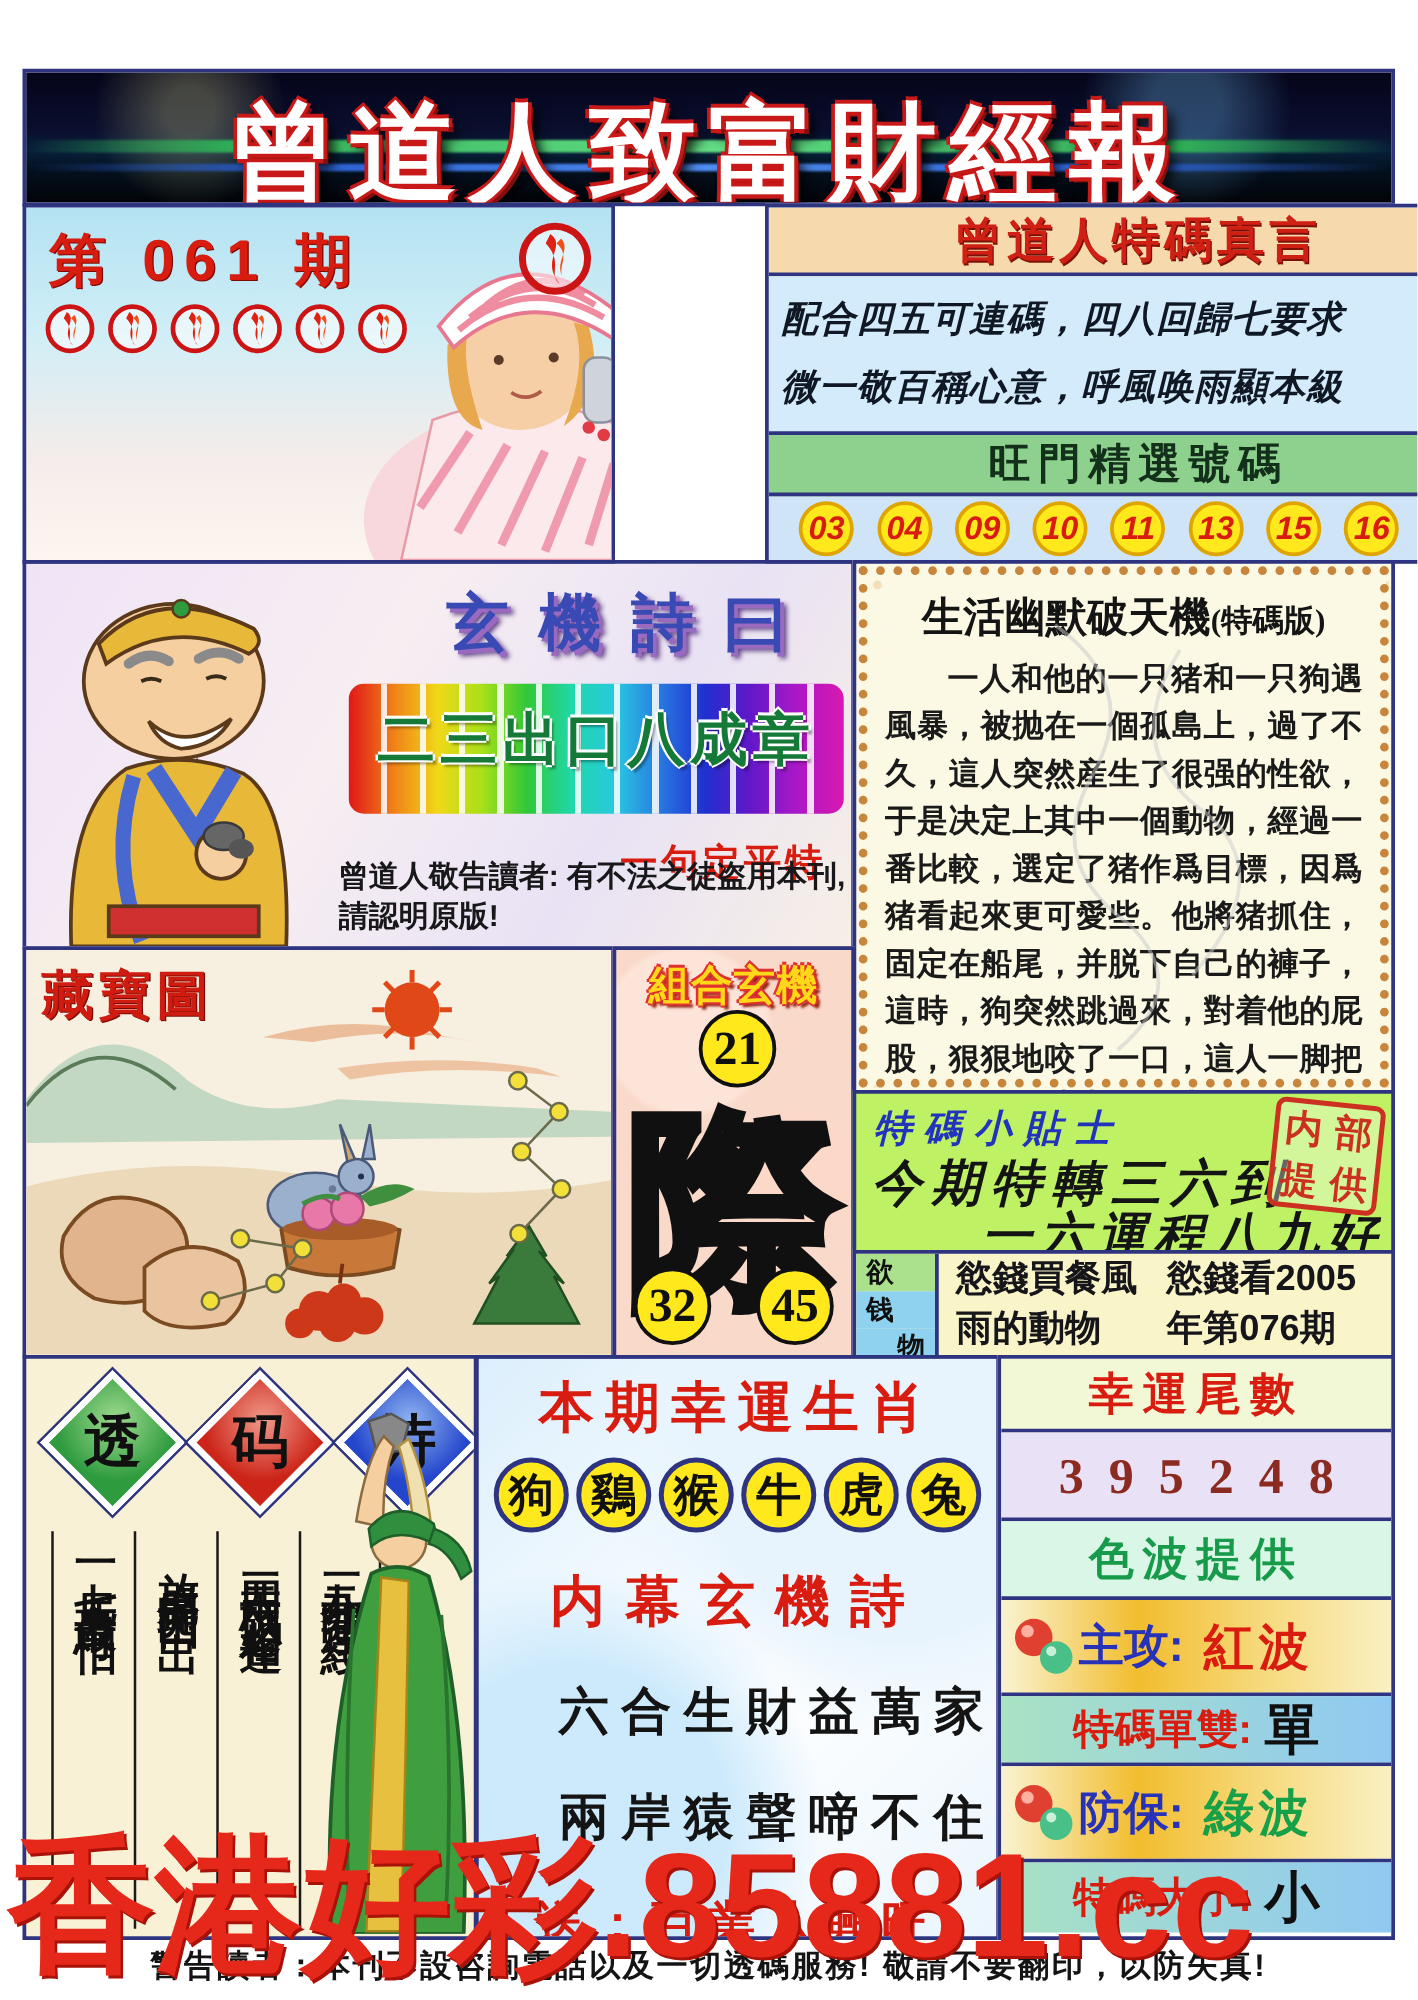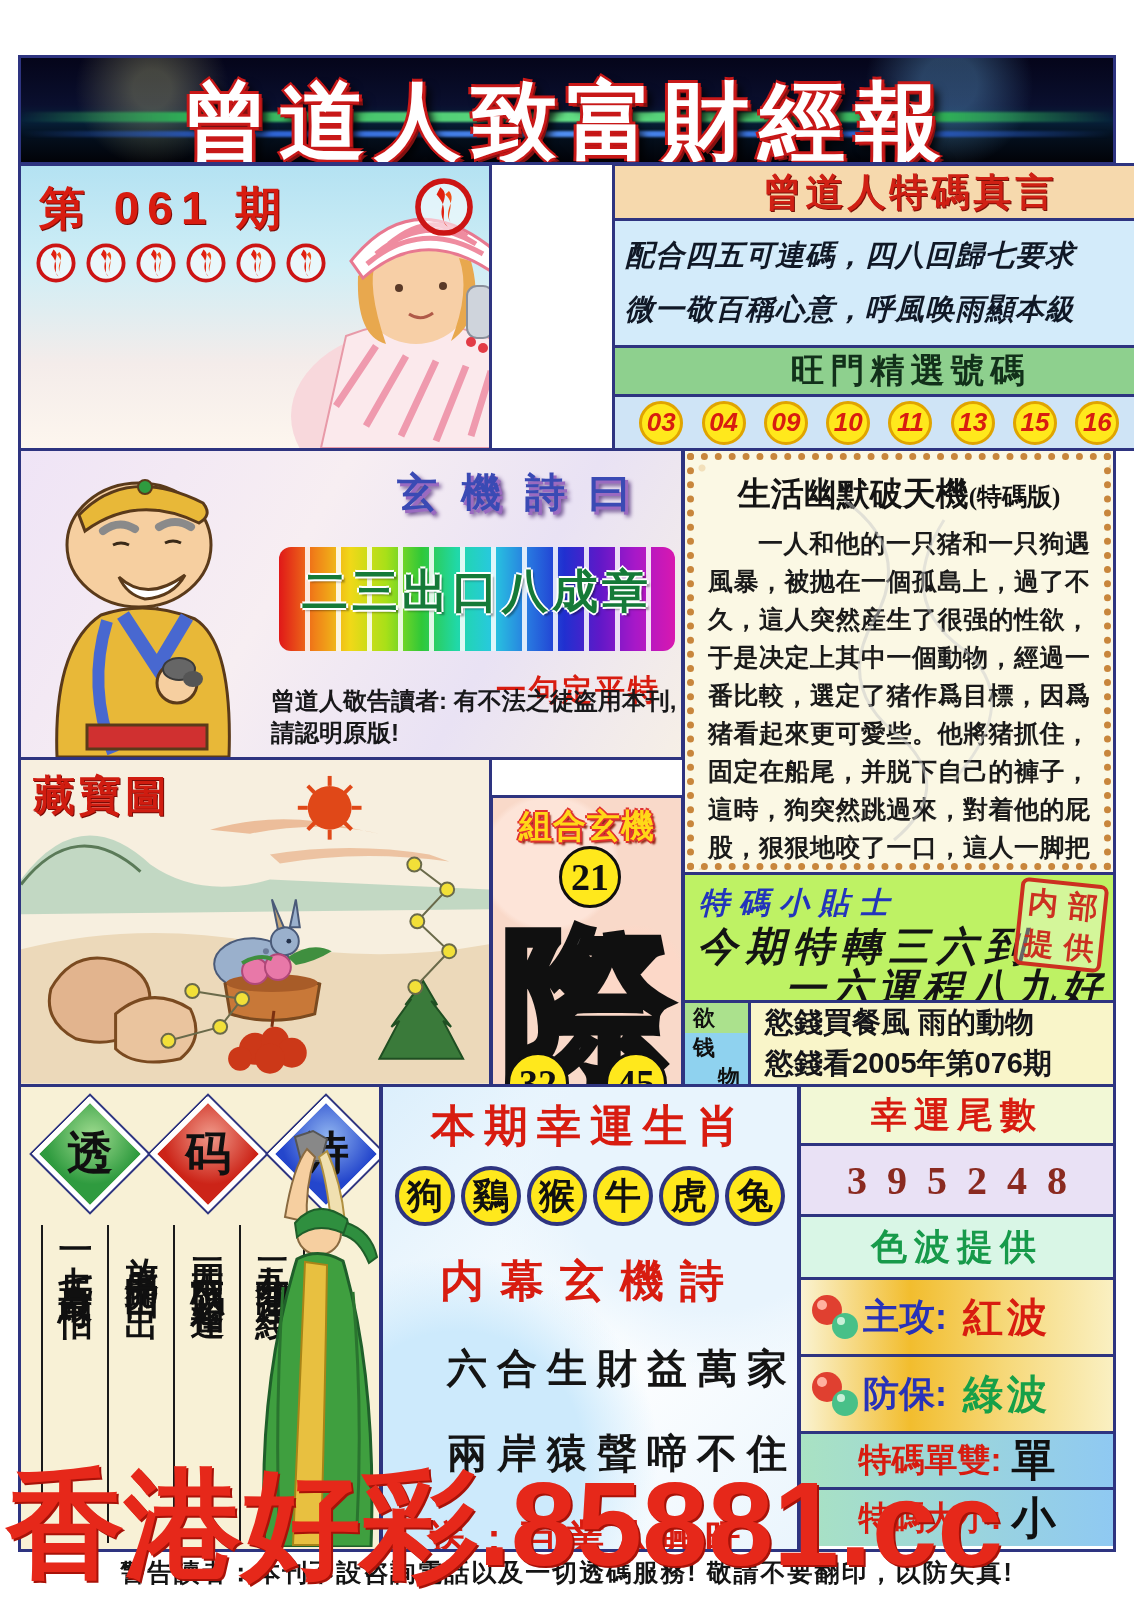--- a/index.html
+++ b/index.html
@@ -42,21 +42,21 @@
   .truth-line { font-size:29px; font-weight:bold; color:#101826; letter-spacing:1px; font-style:italic; }
   .truth-numhdr { height:49px; background:#8ed08e; border-bottom:3px solid #2e3480; display:flex; align-items:center; justify-content:center;
       font-size:34px; font-weight:bold; color:#12301a; letter-spacing:6px; }
   .truth-nums { height:51px; display:flex; align-items:center; justify-content:space-evenly; padding:0 6px; }
   .num-circ { width:44px; height:44px; border-radius:50%; background:#ffe81c; border:3px solid #e0a400;
       display:flex; align-items:center; justify-content:center; font-size:26px; font-weight:bold; font-style:italic; color:#d81c10; }
 
   
   #mysticPanel { left:18px; top:448px; width:666px; height:312px;
       background:linear-gradient(120deg,#efe4f6 0%, #f7eef2 40%, #e9e2f4 70%, #f6efe6 100%); }
-  .mystic-title { position:absolute; right:28px; top:14px; font-size:40px; font-weight:bold; color:#3a4ab4; letter-spacing:24px;
+  .mystic-title { position:absolute; right:28px; top:14px; font-size:50px; font-weight:bold; color:#3a4ab4; letter-spacing:24px;
       text-shadow:3px 3px 0 #9a6ac0, 5px 5px 4px #5a3a80; }
   .rainbow-bar { position:absolute; left:258px; top:96px; width:396px; height:104px; border-radius:12px;
       background:linear-gradient(90deg,#e01818,#f08018 9%,#f0d818 18%,#a8e018 27%,#30c838 36%,#20d8a8 45%,#28c8e0 54%,#2878e0 63%,#2030d0 72%,#6018c8 81%,#a818c8 90%,#d818b0 100%); }
   .rainbow-bar:after { content:""; position:absolute; inset:0; border-radius:12px;
       background:repeating-linear-gradient(90deg, transparent 0 26px, rgba(255,255,255,.85) 26px 31px); }
   .rainbow-text { position:absolute; z-index:2; width:100%; top:14px; text-align:center; font-size:46px; font-weight:bold; color:#157a38; letter-spacing:4px;
       text-shadow:2px 0 0 #fff,-2px 0 0 #fff,0 2px 0 #fff,0 -2px 0 #fff,3px 3px 2px rgba(0,0,0,.35); }
   .mystic-tag { position:absolute; right:20px; bottom:46px; font-size:30px; font-weight:bold; color:#d81c10; letter-spacing:3px; }
   .mystic-notice { position:absolute; left:250px; bottom:8px; font-size:24px; font-weight:bold; color:#18181a; }
   #monkArt { position:absolute; left:6px; top:6px; width:252px; height:300px; }
@@ -73,21 +73,21 @@
 
   
   #treasurePanel { left:18px; top:757px; width:474px; height:330px; background:#f7efe0; }
   .treasure-title { position:absolute; left:12px; top:8px; z-index:3; font-size:42px; font-weight:bold; color:#d01c10; letter-spacing:4px; text-shadow:1px 1px 0 #7a0b06; }
   #treasureArt { position:absolute; inset:0; }
 
   
   #comboPanel { left:490px; top:757px; width:194px; height:330px;
       background:radial-gradient(circle at 30% 20%, #fde4d8 0 22%, transparent 24%),
                  radial-gradient(circle at 75% 55%, #fcd8c8 0 20%, transparent 23%),
-                 #f9d9c9;margin-top:38px; }
+                 #f9d9c9; }
   .combo-title { margin-top:6px; text-align:center; font-size:33px; font-weight:bold; color:#ffd818; letter-spacing:1px;
       text-shadow:2px 0 0 #e03030,-2px 0 0 #e03030,0 2px 0 #e03030,0 -2px 0 #e03030,3px 3px 2px #902010; }
   .combo-circ { width:62px; height:62px; border-radius:50%; background:#ffe81c; border:3px solid #101010;
       display:flex; align-items:center; justify-content:center; font-family:"Liberation Serif", serif; font-size:38px; font-weight:bold; color:#101010; }
   .combo-top { position:absolute; left:66px; top:48px; }
   .combo-char { position:absolute; width:100%; top:96px; text-align:center; font-size:168px; font-weight:bold; font-family:"Liberation Serif", serif;
       color:#ffffff; -webkit-text-stroke:7px #101010; text-shadow:2px 0 0 #101010,-2px 0 0 #101010,0 2px 0 #101010,0 -2px 0 #101010; }
   .combo-b1 { position:absolute; left:14px; bottom:8px; }
   .combo-b2 { position:absolute; right:14px; bottom:8px; }
 
@@ -101,21 +101,21 @@
   .seal span { display:flex; align-items:center; justify-content:center; font-family:"Liberation Serif", serif; font-size:30px; font-weight:bold; color:#cc3020; }
 
   
   #moneyPanel { left:682px; top:1000px; width:434px; height:87px; display:flex; background:#f9f5c9; }
   .money-label { width:66px; border-right:3px solid #2e3480; display:flex; flex-direction:column; }
   .money-band { flex:1; display:flex; align-items:center; font-size:22px; font-weight:bold; color:#101010; font-family:"Liberation Serif", serif; }
   .money-band:nth-child(1){ background:#abe18d; padding-left:8px; }
   .money-band:nth-child(2){ background:#8fd2ef; padding-left:8px; }
   .money-band:nth-child(3){ background:#8fd2ef; justify-content:flex-end; padding-right:8px; }
   .money-band:nth-child(4){ background:#bb8ade; justify-content:flex-end; padding-right:8px; }
-  .money-lines { flex:1; display:flex; flex-direction:column; justify-content:space-evenly; padding-left:14px; }
+  .money-lines { flex:1; display:flex; flex-direction:row; justify-content:space-evenly; padding-left:14px; }
   .money-line { font-size:29px; font-weight:bold; color:#15151a; }
 
   
   #poemPanel { left:18px; top:1084px; width:364px; height:468px; background:#f8f1d6; }
   .diamond { position:absolute; top:26px; width:82px; height:82px; transform:rotate(45deg); border:5px solid #fff; box-shadow:0 0 0 2px #2e3480; }
   .diamond span { position:absolute; inset:0; transform:rotate(-45deg); display:flex; align-items:center; justify-content:center;
       font-size:46px; font-weight:bold; color:#101010; font-family:"Liberation Serif", serif; }
   .d-green { left:28px; background:radial-gradient(circle at 35% 30%, #9fdb8f, #2f9b3f 70%); }
   .d-red   { left:146px; background:radial-gradient(circle at 35% 30%, #f09a8a, #cc2418 70%); }
   .d-blue  { left:264px; background:radial-gradient(circle at 35% 30%, #8fb4f0, #2446cc 70%); }
@@ -449,35 +449,35 @@
     <div class="rp-row rp-gold">
       <svg class="balls-icon" viewBox="0 0 52 52">
         <circle cx="18" cy="18" r="15" fill="#e04030"></circle>
           <circle cx="13" cy="13" r="5" fill="#ffb0a0"></circle>
         <circle cx="36" cy="34" r="13" fill="#48c088"></circle>
           <circle cx="32" cy="29" r="4" fill="#c8f0d8"></circle>
       </svg>
       <span class="rp-label-blue">主攻:</span>
       <span class="rp-val-red">紅波</span>
     </div>
+    <div class="rp-row rp-grad">
+      <span class="rp-label-red">特碼單雙:</span>
+      <span class="rp-val-black">單</span>
+    </div>
     <div class="rp-row rp-gold">
       <svg class="balls-icon" viewBox="0 0 52 52">
         <circle cx="18" cy="18" r="15" fill="#e04030"></circle>
           <circle cx="13" cy="13" r="5" fill="#ffb0a0"></circle>
         <circle cx="36" cy="34" r="13" fill="#48c088"></circle>
           <circle cx="32" cy="29" r="4" fill="#c8f0d8"></circle>
       </svg>
       <span class="rp-label-blue">防保:</span>
       <span class="rp-val-green">綠波</span>
     </div>
     <div class="rp-row rp-grad">
-      <span class="rp-label-red">特碼單雙:</span>
-      <span class="rp-val-black">單</span>
-    </div>
-    <div class="rp-row rp-grad">
       <span class="rp-label-red">特碼大小:</span>
       <span class="rp-val-black">小</span>
     </div>
   </div>
 
   <div id="warning">警告讀者：本刊不設咨詢電話以及一切透碼服務! 敬請不要翻印，以防失真!</div>
   <div id="watermark">香港好彩.85881.cc</div>
 
 </div>
 

